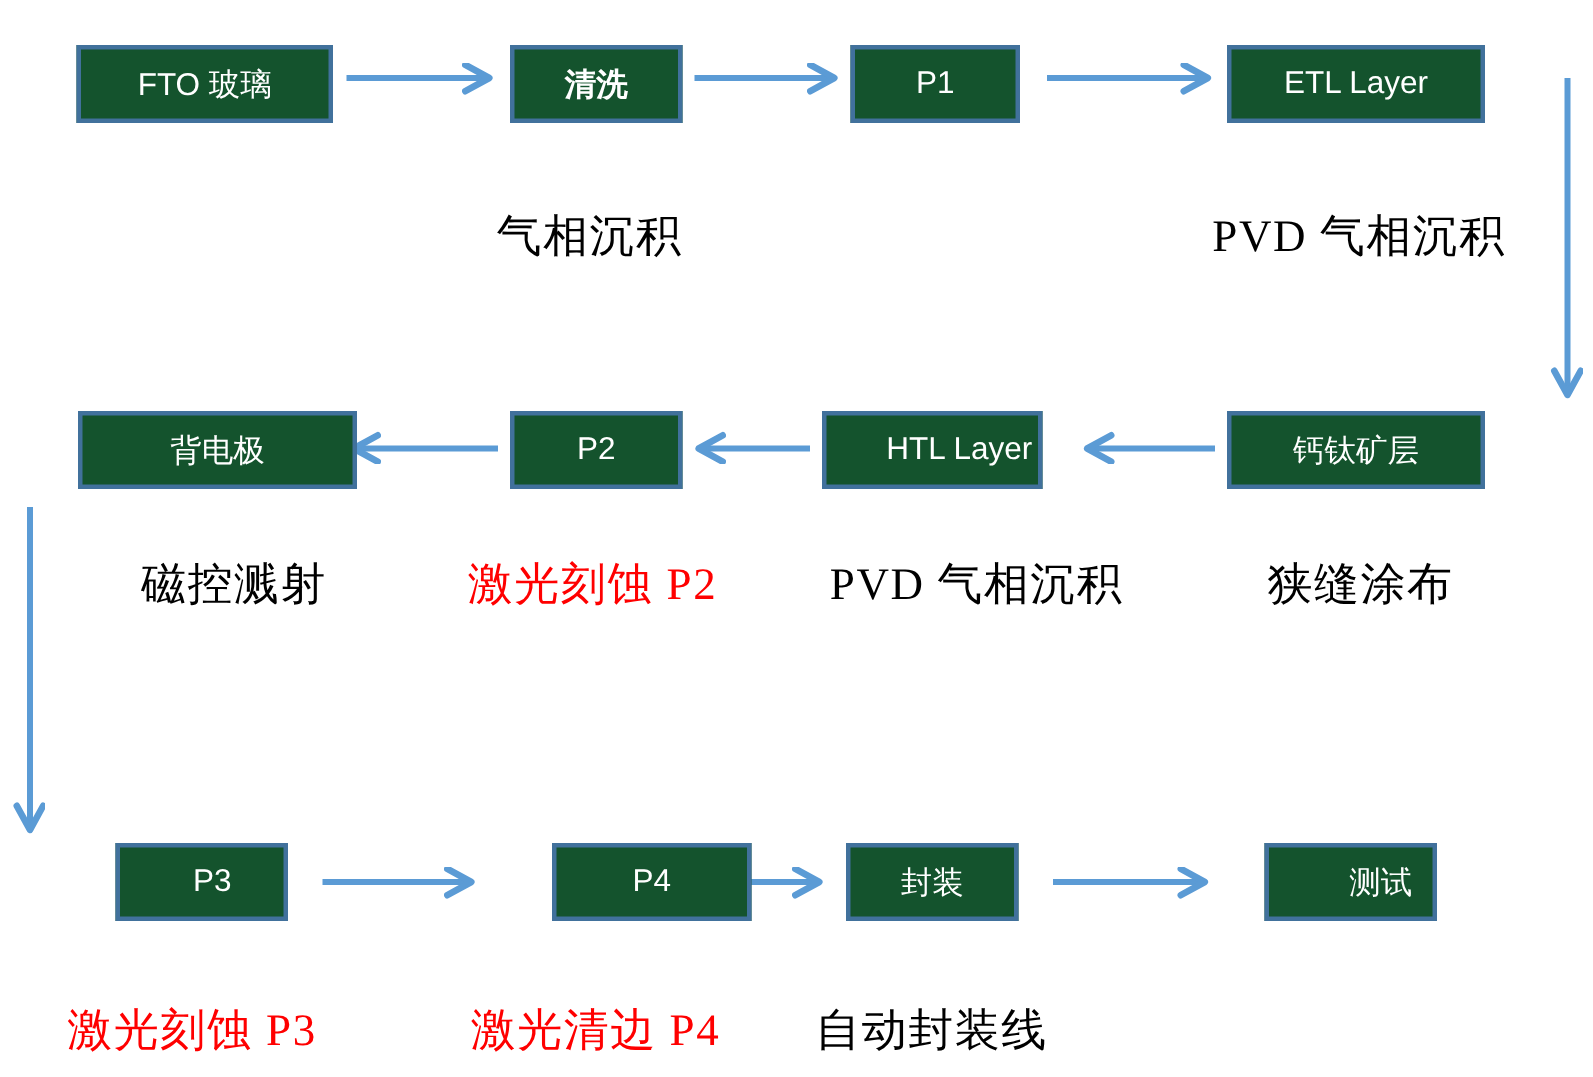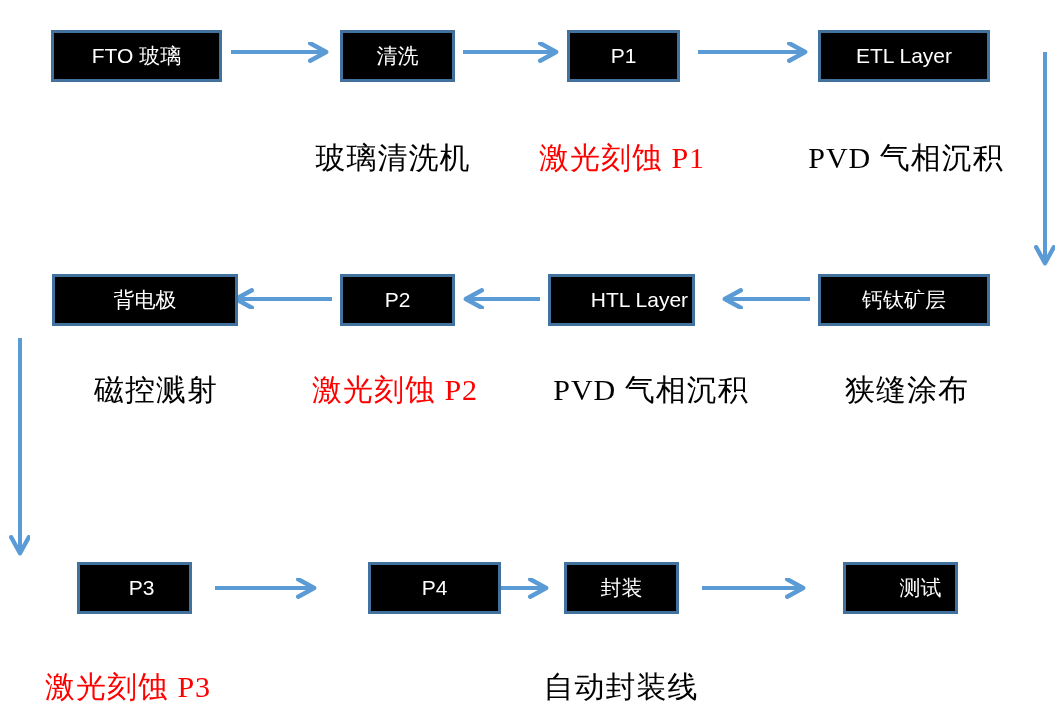--- a/index.html
+++ b/index.html
@@ -12,21 +12,21 @@
     width: 1062px;
     height: 718px;
     background: #ffffff;
     overflow: hidden;
     font-family: "Liberation Sans", sans-serif;
   }
   .node {
     position: absolute;
     height: 52px;
     box-sizing: border-box;
-    background: #000000;
+    background: #14532d;
     border: 3px solid #41719C;
     color: #ffffff;
     font-size: 21px;
     font-family: "Liberation Sans", sans-serif;
     display: flex;
     align-items: center;
     justify-content: center;
     white-space: nowrap;
   }
   .annotation {
@@ -70,39 +70,39 @@
       <line x1="540" y1="299" x2="467" y2="299" marker-end="url(#vhead)"></line>
       <line x1="332" y1="299" x2="237" y2="299" marker-end="url(#vhead)"></line>
       <line x1="20" y1="338" x2="20" y2="552" marker-end="url(#vhead)"></line>
       <line x1="215" y1="588" x2="313" y2="588" marker-end="url(#vhead)"></line>
       <line x1="456" y1="588" x2="545" y2="588" marker-end="url(#vhead)"></line>
       <line x1="702" y1="588" x2="802" y2="588" marker-end="url(#vhead)"></line>
     </g>
   </svg>
 
   <div class="node" style="left:51px; top:30px; width:171px;">FTO 玻璃</div>
-  <div class="node" style="left:340px; top:30px; width:115px;">清洗</div>
+  <div class="node" style="left:340px; top:30px; width:115px;font-weight:bold;">清洗</div>
   <div class="node" style="left:567px; top:30px; width:113px;">P1</div>
   <div class="node" style="left:818px; top:30px; width:172px;">ETL Layer</div>
 
   <div class="node" style="left:52px; top:274px; width:186px;">背电极</div>
   <div class="node" style="left:340px; top:274px; width:115px;">P2</div>
   <div class="node" style="left:548px; top:274px; width:147px;padding-left:36px;">HTL Layer</div>
   <div class="node" style="left:818px; top:274px; width:172px;text-align:right;">钙钛矿层</div>
 
   <div class="node" style="left:77px; top:562px; width:115px;padding-left:14px;">P3</div>
   <div class="node" style="left:335px; top:562px; width:133px;margin-left:33px;">P4</div>
   <div class="node" style="left:564px; top:562px; width:115px;">封装</div>
   <div class="node" style="left:843px; top:562px; width:115px;padding-left:40px;">测试</div>
 
-  <div class="annotation" style="left:393px; top:158px;">玻璃清洗机</div>
-  <div class="annotation red" style="left:622px; top:158px;">激光刻蚀 P1</div>
+  <div class="annotation" style="left:393px; top:158px;">气相沉积</div>
   <div class="annotation" style="left:906px; top:158px;">PVD 气相沉积</div>
 
   <div class="annotation" style="left:156px; top:390px;">磁控溅射</div>
   <div class="annotation red" style="left:395px; top:390px;">激光刻蚀 P2</div>
   <div class="annotation" style="left:651px; top:390px;">PVD 气相沉积</div>
   <div class="annotation" style="left:907px; top:390px;">狭缝涂布</div>
 
   <div class="annotation red" style="left:128px; top:687px;">激光刻蚀 P3</div>
+  <div class="annotation red" style="left:397px; top:687px;">激光清边 P4</div>
   <div class="annotation" style="left:621px; top:687px;">自动封装线</div>
 
 </div>
 
 </body></html>

